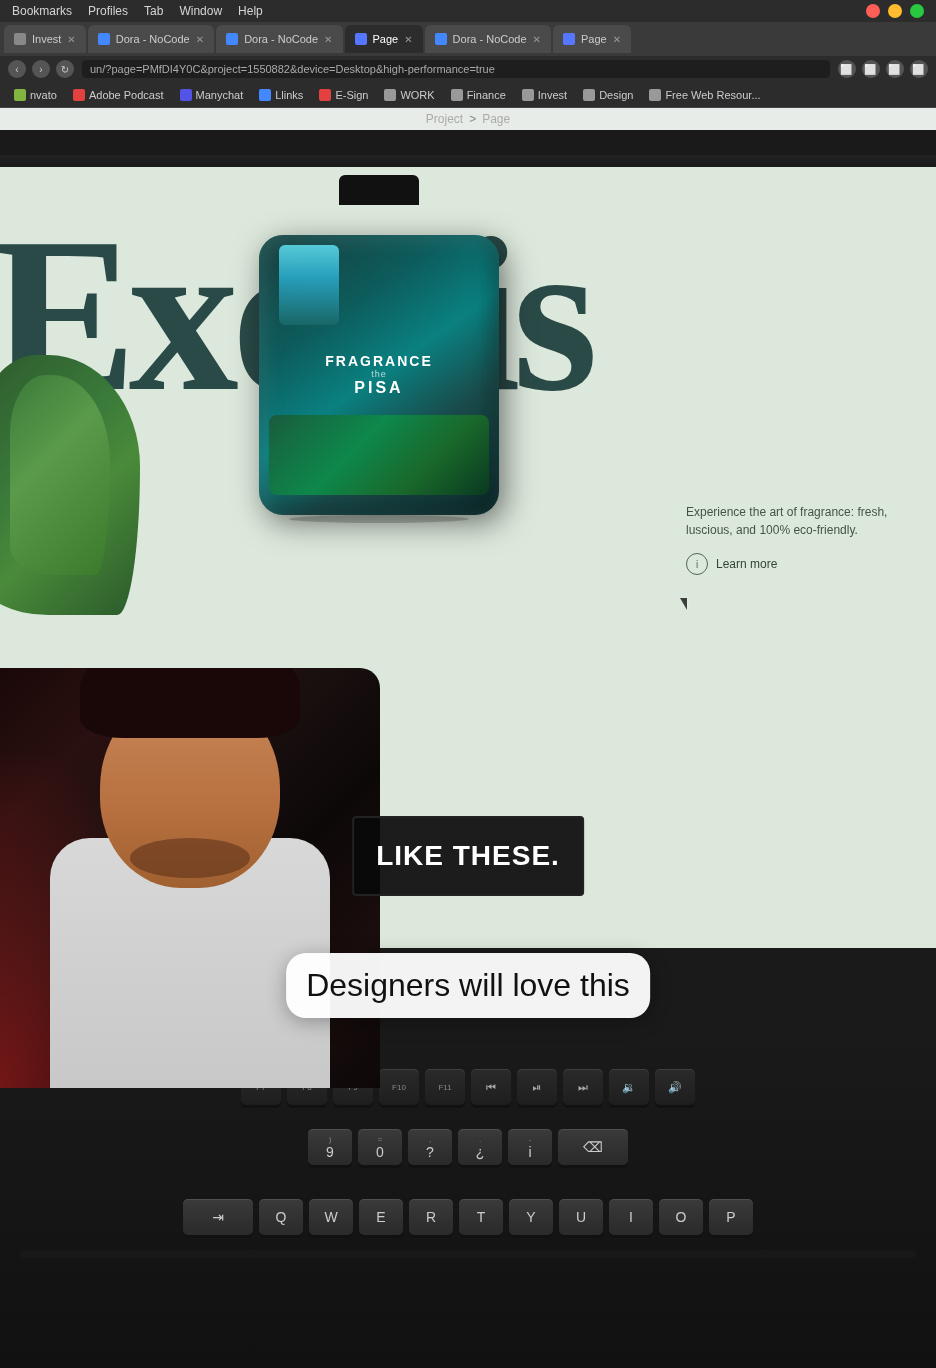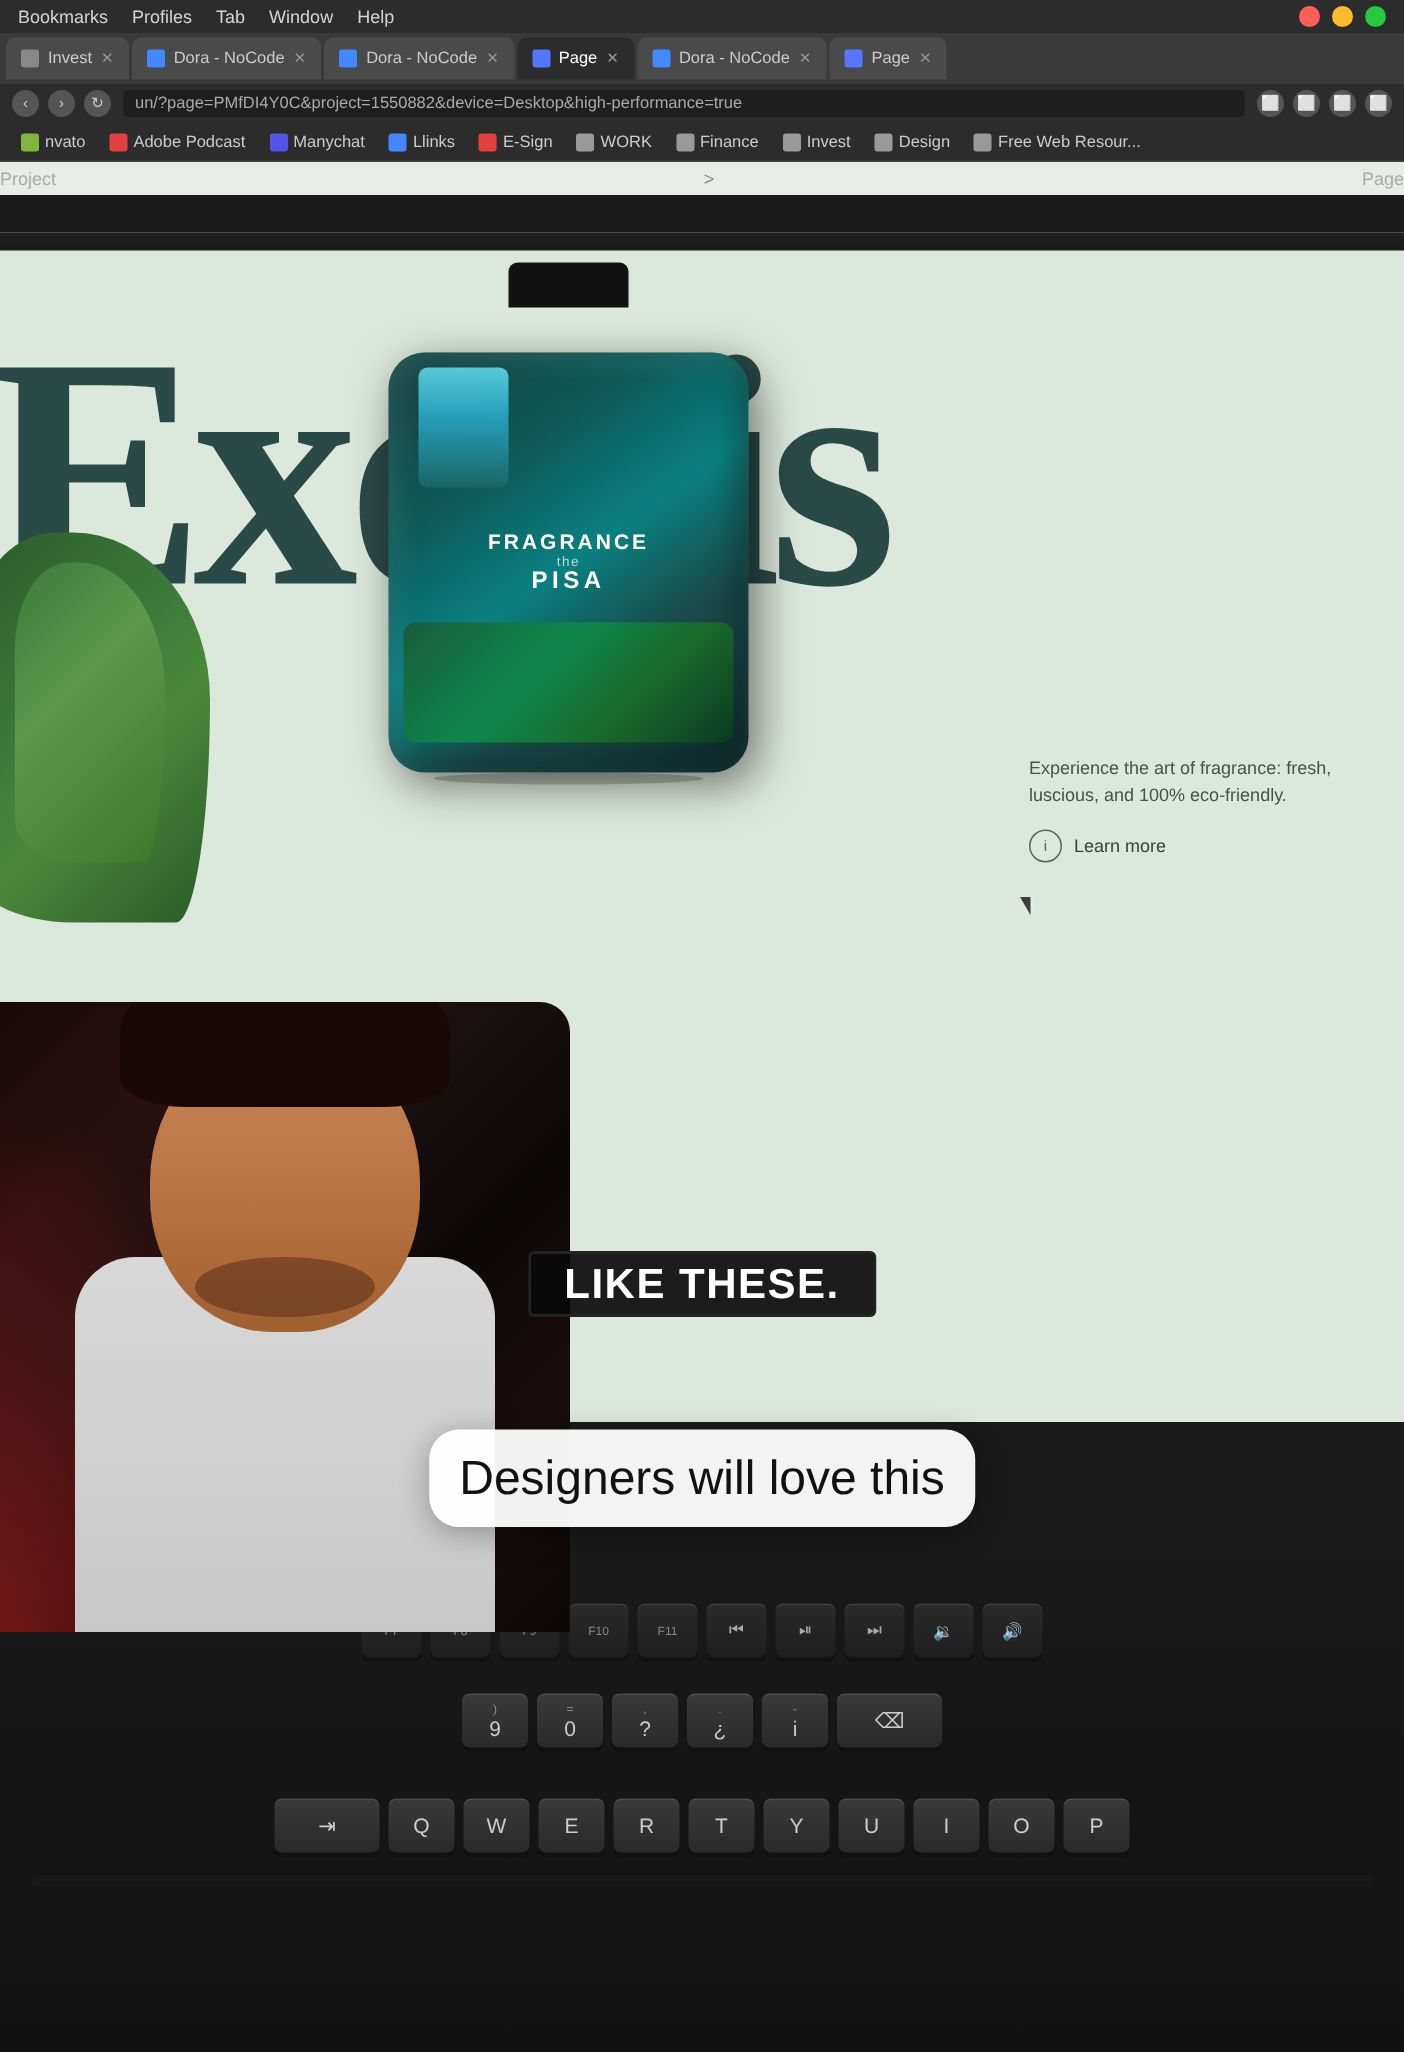--- a/index.html
+++ b/index.html
@@ -143,21 +143,21 @@
     .bm-icon.work   { background: #999; }
     .bm-icon.finance{ background: #999; }
     .bm-icon.invest { background: #999; }
     .bm-icon.design { background: #999; }
     .bm-icon.web    { background: #999; }
 
     
     .breadcrumb-bar {
       display: flex;
       align-items: center;
-      justify-content: space-between;
+      justify-content: center;
       padding: 4px 0;
       font-size: 12px;
       color: #aaa;
       background: #e8ece8;
       gap: 6px;
     }
     .breadcrumb-sep { color: #888; }
 
     
     .website-area {
@@ -429,28 +429,28 @@
     .red-light {
       position: absolute;
       bottom: 0; left: 0;
       width: 200px; height: 350px;
       background: radial-gradient(ellipse at left bottom, rgba(180,30,30,0.6) 0%, transparent 70%);
     }
 
     
     .caption-like-these {
       position: absolute;
-      bottom: 490px;
+      bottom: 472px;
       left: 50%;
       transform: translateX(-50%);
       background: rgba(10,10,10,0.92);
       color: #fff;
       font-size: 28px;
       font-weight: 900;
-      padding: 4px 22px;
+      padding: 22px 22px;
       border-radius: 4px;
       letter-spacing: 1px;
       white-space: nowrap;
       z-index: 20;
       border: 2px solid #222;
     }
 
     .caption-designers {
       position: absolute;
       bottom: 350px;

